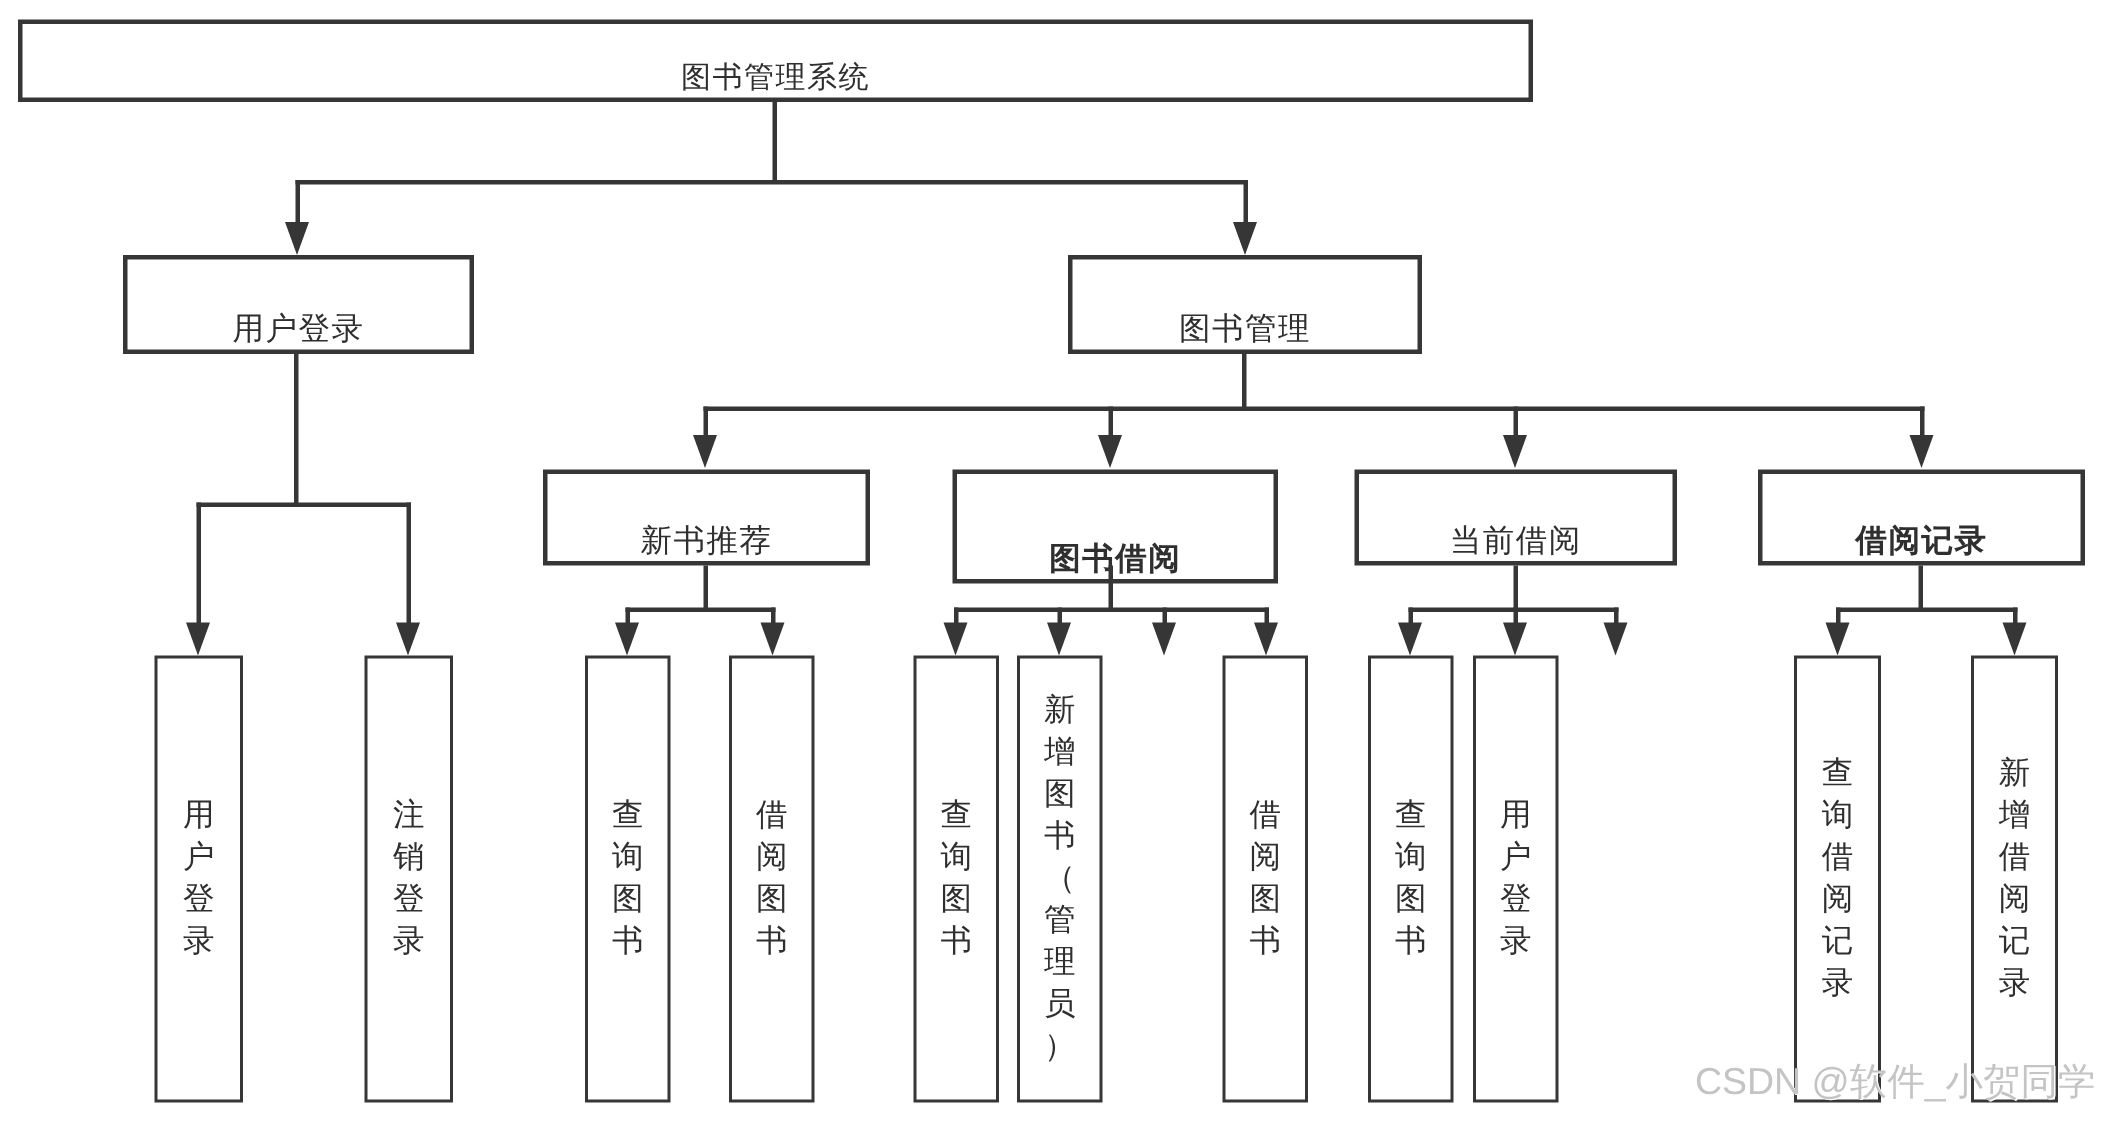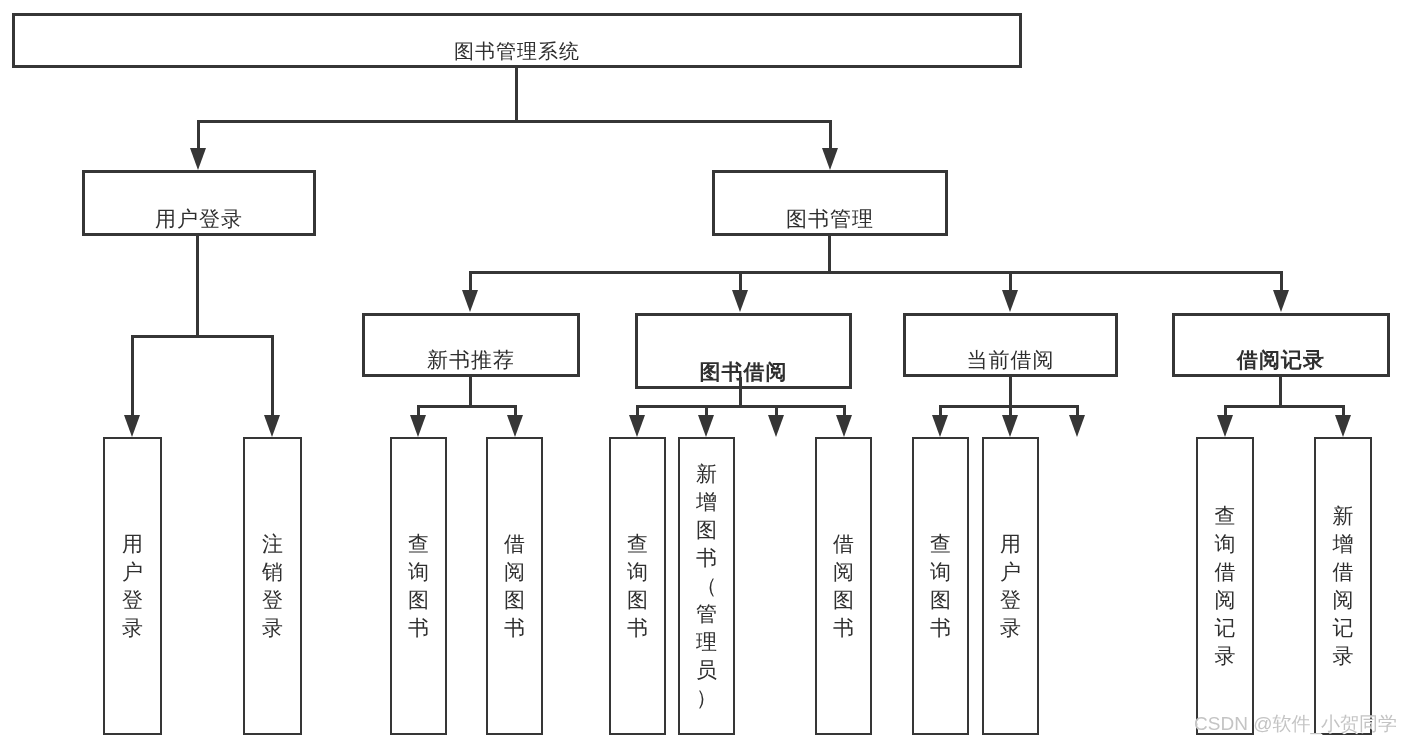--- a/index.html
+++ b/index.html
@@ -52,21 +52,21 @@
   .ar{
     position:absolute;
     width:0;height:0;
     border-left:8px solid transparent;
     border-right:8px solid transparent;
     border-top:22px solid var(--line);
   }
   .watermark{
     position:absolute;
     right:8px;bottom:10px;
-    font-size:19px;
+    font-size:25px;
     color:var(--wm);
     text-shadow:1px 1px 0 #ffffff;
     white-space:nowrap;
   }
 </style>
 </head>
 <body>
 
 <div id="stage">
 

